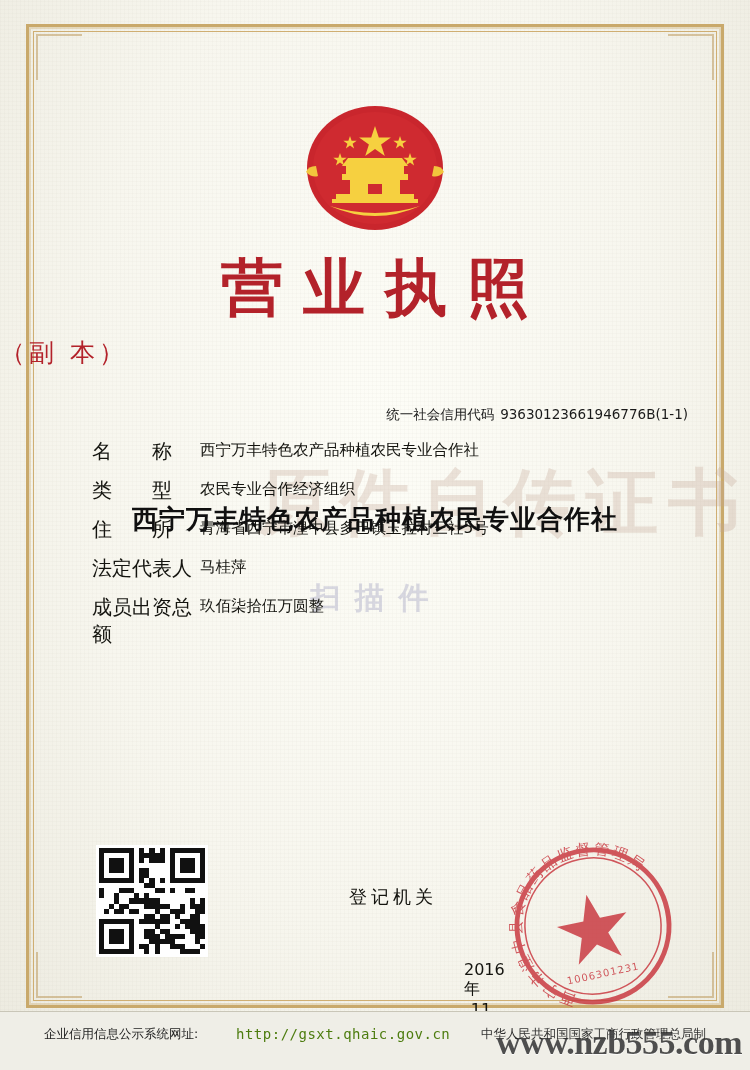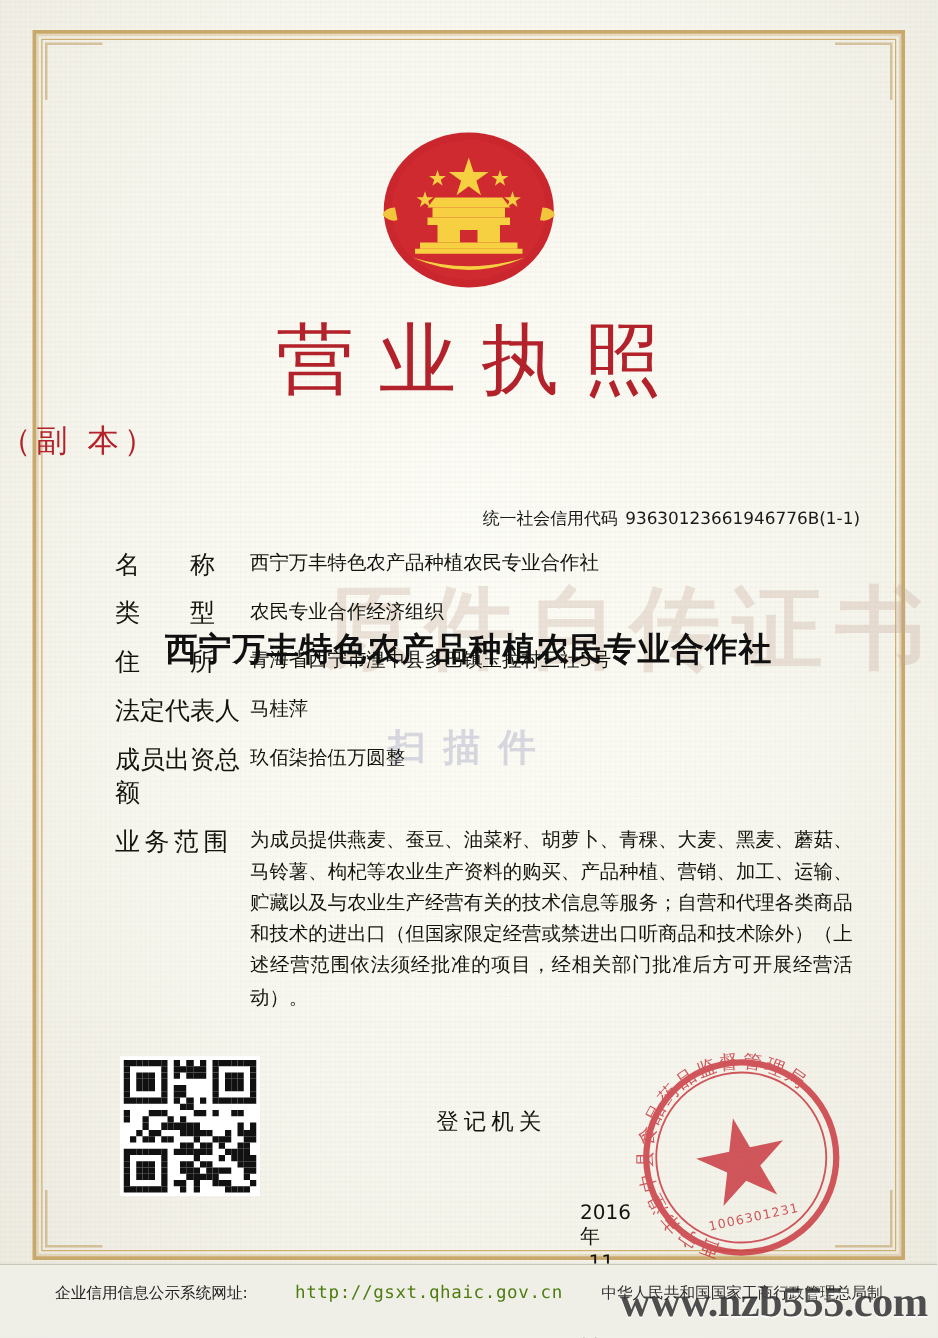--- a/index.html
+++ b/index.html
@@ -102,21 +102,21 @@
   .emblem svg { display: block; }
 
   
   .title {
     position: absolute;
     left: 0; right: 0;
     top: 246px;
     text-align: center;
     font-family: "DejaVu Sans", sans-serif;
     font-size: 62px;
-    font-weight: normal;
+    font-weight: bold;
     color: #b3222a;
     letter-spacing: 20px;
     text-indent: 20px;
   }
   .subtitle {
     position: absolute;
     left: 0; right: 0;
     top: 336px;
     font-family: "DejaVu Sans", sans-serif;
     font-size: 25px;
@@ -377,24 +377,20 @@
       <div class="field-label">法定代表人</div>
       <div class="field-value">马桂萍</div>
     </div>
 
     <div class="field-row">
       <div class="field-label">成员出资总额</div>
       <div class="field-value">玖佰柒拾伍万圆整</div>
     </div>
 
 
-    <div class="field-row">
-      <div class="field-label spaced-lite">业务范围</div>
-      <div class="field-value scope">为成员提供燕麦、蚕豆、油菜籽、胡萝卜、青稞、大麦、黑麦、蘑菇、马铃薯、枸杞等农业生产资料的购买、产品种植、营销、加工、运输、贮藏以及与农业生产经营有关的技术信息等服务；自营和代理各类商品和技术的进出口（但国家限定经营或禁进出口听商品和技术除外）（上述经营范围依法须经批准的项目，经相关部门批准后方可开展经营活动）。</div>
-    </div>
 
   </div>
 
   <div class="overlay-name">西宁万丰特色农产品种植农民专业合作社</div>
 
   <div class="qr">
     <div class="qr-grid" id="qr-grid">
         <i class="on"></i>
         <i class="on"></i>
         <i class="on"></i>

